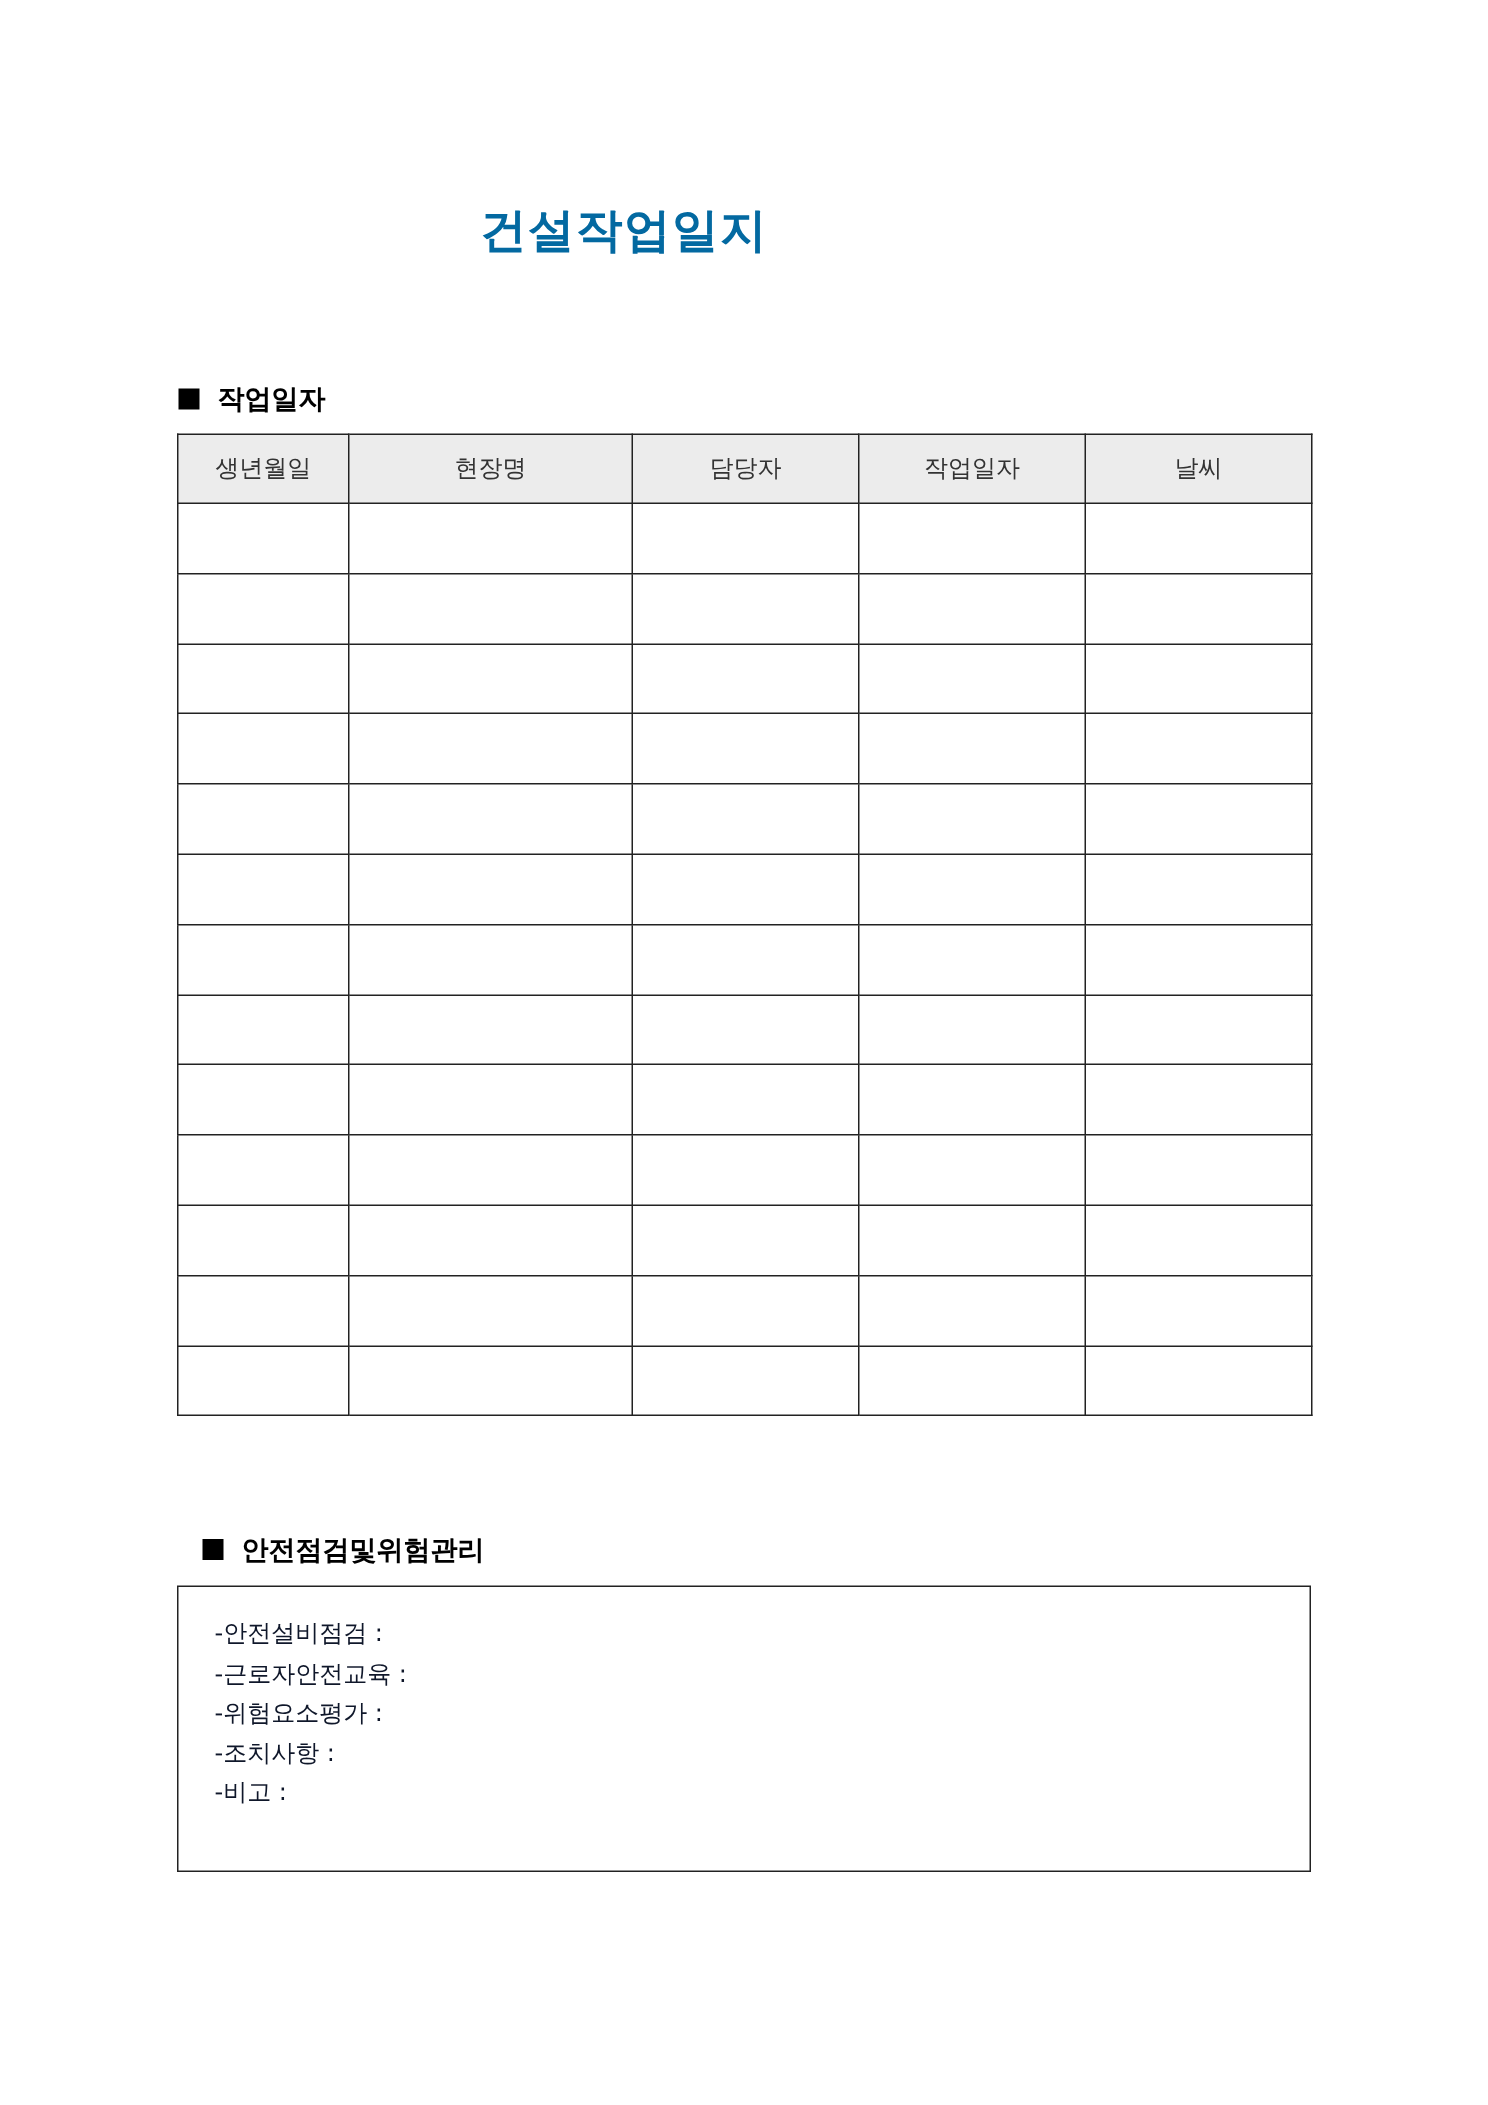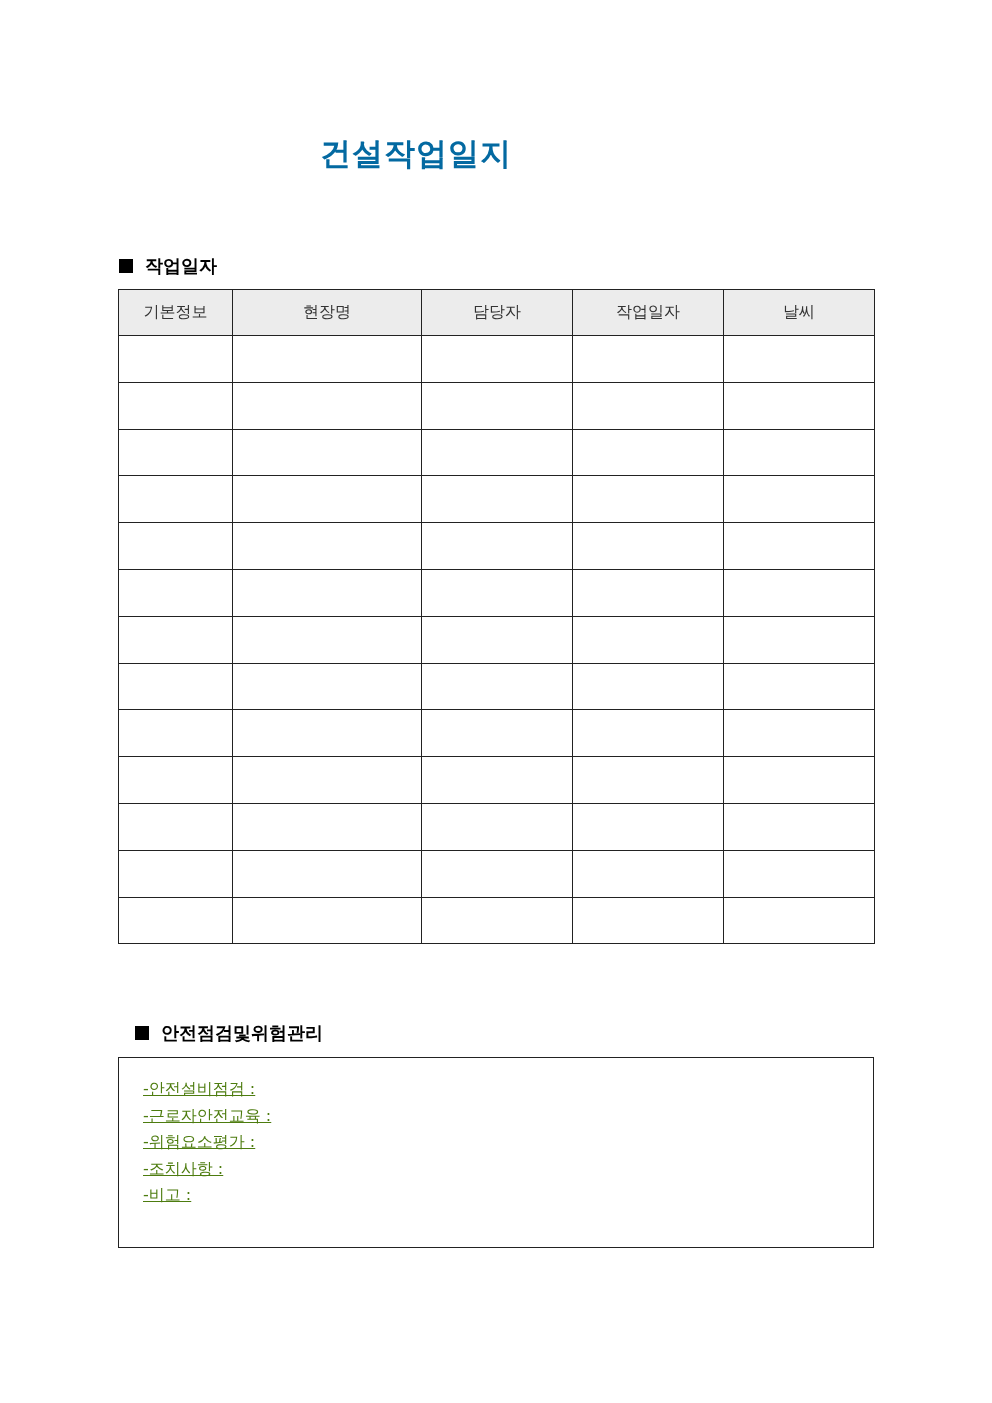--- a/index.html
+++ b/index.html
@@ -6,21 +6,21 @@
   body { width:992px; height:1403px; position:relative; font-family:"DejaVu Sans", sans-serif; color:#111; overflow:hidden; }
   .title { position:absolute; left:0; width:832px; top:133px; text-align:center; font-size:31px; font-weight:bold; letter-spacing:1px; color:#0369a1; }
   .section-head { position:absolute; left:119px; font-size:18px; font-weight:bold; color:#000; display:flex; align-items:center; }
   .section-head .sq { display:inline-block; width:14px; height:14px; background:#000; margin-right:12px; }
   table.grid { position:absolute; left:118px; top:289px; border-collapse:collapse; table-layout:fixed; }
   table.grid th, table.grid td { border:1.5px solid #222; padding:0; }
   table.grid th { background:#ececec; height:45px; font-weight:normal; font-size:16px; color:#333; text-align:center; }
   table.grid td { height:45.8px; }
   .notes { position:absolute; left:118px; top:1057px; width:754px; height:189px; border:1.5px solid #222; }
   .notes ul { list-style:none; margin:0; padding:0; position:absolute; left:24px; top:20px; }
-  .notes li { font-size:16px; color:#4d7c0f; height:26.5px; line-height:22px;text-decoration:underline; }
+  .notes li { font-size:16px; color:#0f172a; height:26.5px; line-height:22px; }
 </style>
 </head>
 <body>
 
 <div class="title">건설작업일지</div>
 
 <div class="section-head" style="top:254px;">
   <span class="sq"></span>
   <span>작업일자</span>
 </div>
@@ -28,21 +28,21 @@
 <table class="grid">
   <colgroup>
     <col style="width:114px">
       <col style="width:189px">
       <col style="width:151px">
       <col style="width:151px">
       <col style="width:151px">
   </colgroup>
   <thead>
     <tr>
-      <th>기본정보</th>
+      <th>생년월일</th>
       <th>현장명</th>
       <th>담당자</th>
       <th>작업일자</th>
       <th>날씨</th>
     </tr>
   </thead>
   <tbody id="tbody">
       <tr>
         <td></td>
         <td></td>

